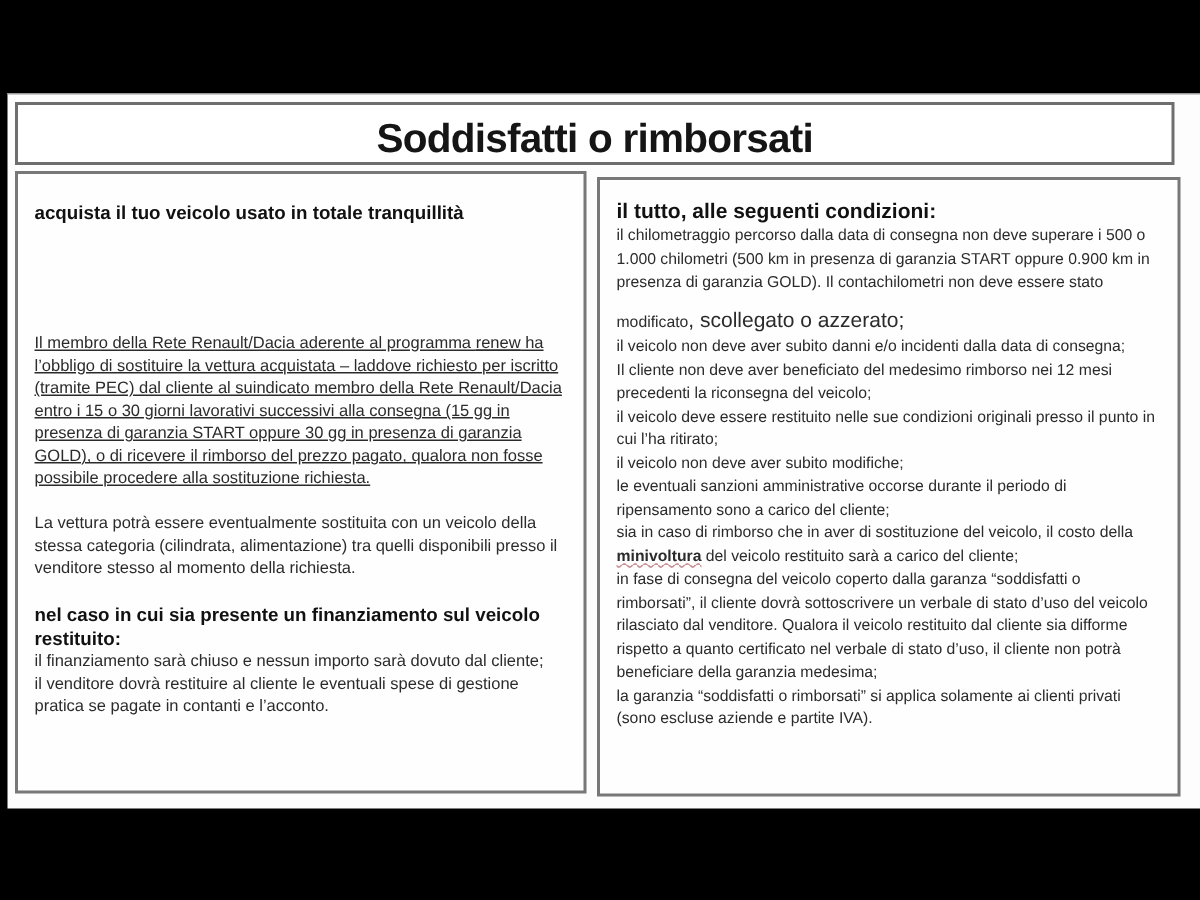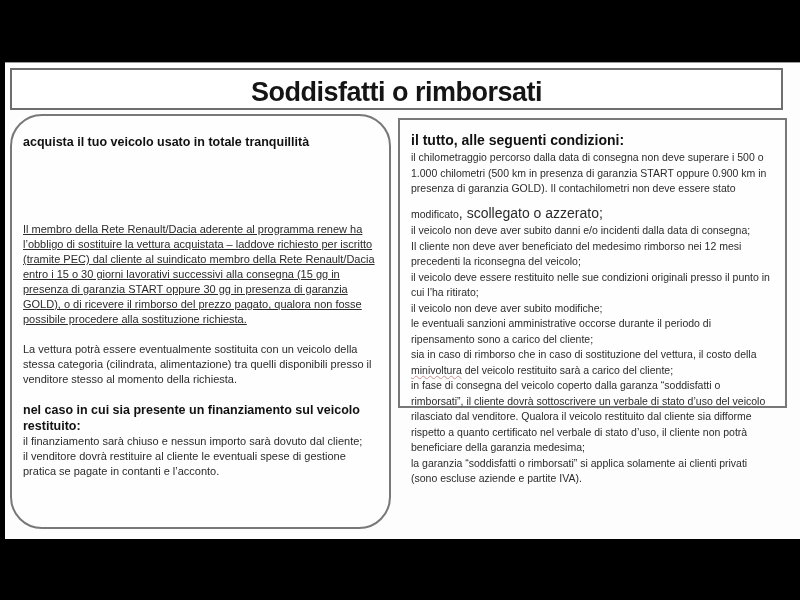--- a/index.html
+++ b/index.html
@@ -36,25 +36,25 @@
     position:absolute;
     border:2px solid #787878;
     background:#fefefe;
     box-sizing:border-box;
     color:#2b2b2b;
   }
   .panel-left{
     left:5px;top:51px;
     width:381px;height:415px;
     padding:8px 11px;
-    font-size:11px;line-height:15px;border-radius:32px;
+    font-size:11px;line-height:15px;
   }
   .panel-right{
     left:393px;top:55px;
-    width:389px;height:290px;
+    width:389px;height:413px;
     padding:8px 11px;
     font-size:10.5px;line-height:15.5px;
   }
   .panel p{margin:0;}
   .h-left{
     font-size:12.5px;line-height:16px;
     font-weight:bold;color:#111;
     margin:10px 0 0 0 !important;
   }
   .p1{margin-top:72px !important;text-decoration:underline;}
@@ -69,21 +69,21 @@
     font-weight:bold;color:#111;
     margin:4px 0 1px 0 !important;
   }
   .modline{
     margin-top:9px !important;
     margin-bottom:1px !important;
   }
   .mod-small{font-size:10.5px;}
   .mod-large{font-size:14px;}
   .u{text-decoration:underline;}
-  .u-spell{text-decoration:underline wavy #c98f8f 1px;}
+  .u-spell{text-decoration:underline wavy #c98f8f 1px;font-weight:bold;}
 </style>
 </head>
 <body>
 
 <div class="page">
 
   <div class="title-box">
     <span class="page-title">Soddisfatti o rimborsati</span>
   </div>
 
@@ -98,18 +98,18 @@
 
   <div class="panel panel-right">
     <p class="h-right">il tutto, alle seguenti condizioni:</p>
     <p>il chilometraggio percorso dalla data di consegna non deve superare i 500 o 1.000 chilometri (500 km in presenza di garanzia START oppure 0.900 km in presenza di garanzia GOLD). Il contachilometri non deve essere stato</p>
     <p class="modline"><span class="mod-small">modificato</span><span class="mod-large">, scollegato o azzerato;</span></p>
     <p>il veicolo non deve aver subito danni e/o incidenti dalla data di consegna;</p>
     <p>Il cliente non deve aver beneficiato del medesimo rimborso nei 12 mesi precedenti la riconsegna del veicolo;</p>
     <p>il veicolo deve essere restituito nelle sue condizioni originali presso il punto in cui l’ha ritirato;</p>
     <p>il veicolo non deve aver subito modifiche;</p>
     <p>le eventuali sanzioni amministrative occorse durante il periodo di ripensamento sono a carico del cliente;</p>
-    <p><span>sia in caso di rimborso che in caso di sostituzione del vettura, il costo della </span><span class="u-spell">minivoltura</span><span> del veicolo restituito sarà a carico del cliente;</span></p>
+    <p><span>sia in caso di rimborso che in aver di sostituzione del veicolo, il costo della </span><span class="u-spell">minivoltura</span><span> del veicolo restituito sarà a carico del cliente;</span></p>
     <p>in fase di consegna del veicolo coperto dalla garanza “soddisfatti o rimborsati”, il cliente dovrà sottoscrivere un verbale di stato d’uso del veicolo rilasciato dal venditore. Qualora il veicolo restituito dal cliente sia difforme rispetto a quanto certificato nel verbale di stato d’uso, il cliente non potrà beneficiare della garanzia medesima;</p>
     <p>la garanzia “soddisfatti o rimborsati” si applica solamente ai clienti privati (sono escluse aziende e partite IVA).</p>
   </div>
 
 </div>
 
 </body></html>

